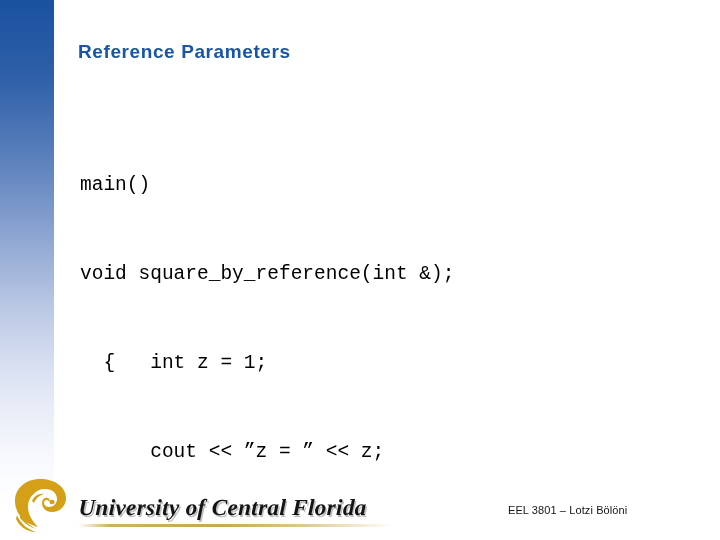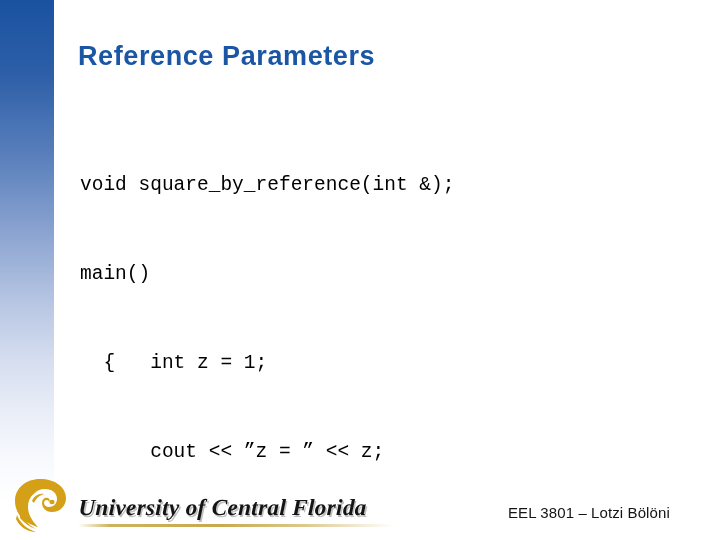--- a/index.html
+++ b/index.html
@@ -40,21 +40,21 @@
         #ffffff 93%,
         #ffffff 100%);
   }
 
   
   .title {
     position: absolute;
     left: 78px;
     top: 41px;
     font-family: "Liberation Sans", sans-serif;
-    font-size: 27px;
+    font-size: 19px;
     font-weight: bold;
     color: #1a56a4;
     letter-spacing: 0.6px;
     white-space: nowrap;
   }
 
   
   .code-block {
     position: absolute;
     left: 80px;
@@ -112,39 +112,39 @@
        #c9a94f 45%,
        #ddc98f 72%,
        #ffffff 100%);
   }
 
   .course-credit {
     position: absolute;
     left: 508px;
     top: 504px;
     font-family: "Liberation Sans", sans-serif;
-    font-size: 15px;
+    font-size: 11px;
     font-weight: normal;
     color: #141414;
     white-space: nowrap;
     letter-spacing: 0.1px;
   }
 </style>
 </head>
 <body>
 
 <div class="slide">
 
   <div class="left-bar"></div>
 
   <div class="title">Reference Parameters</div>
 
   <div class="code-block">
+    <div class="code-line">main()</div>
     <div class="code-line">void square_by_reference(int &amp;);</div>
-    <div class="code-line">main()</div>
     <div class="code-line">  {   int z = 1;</div>
     <div class="code-line">      cout &lt;&lt; ”z = ” &lt;&lt; z;</div>
     
     
     
     
     
     
   </div>
 

